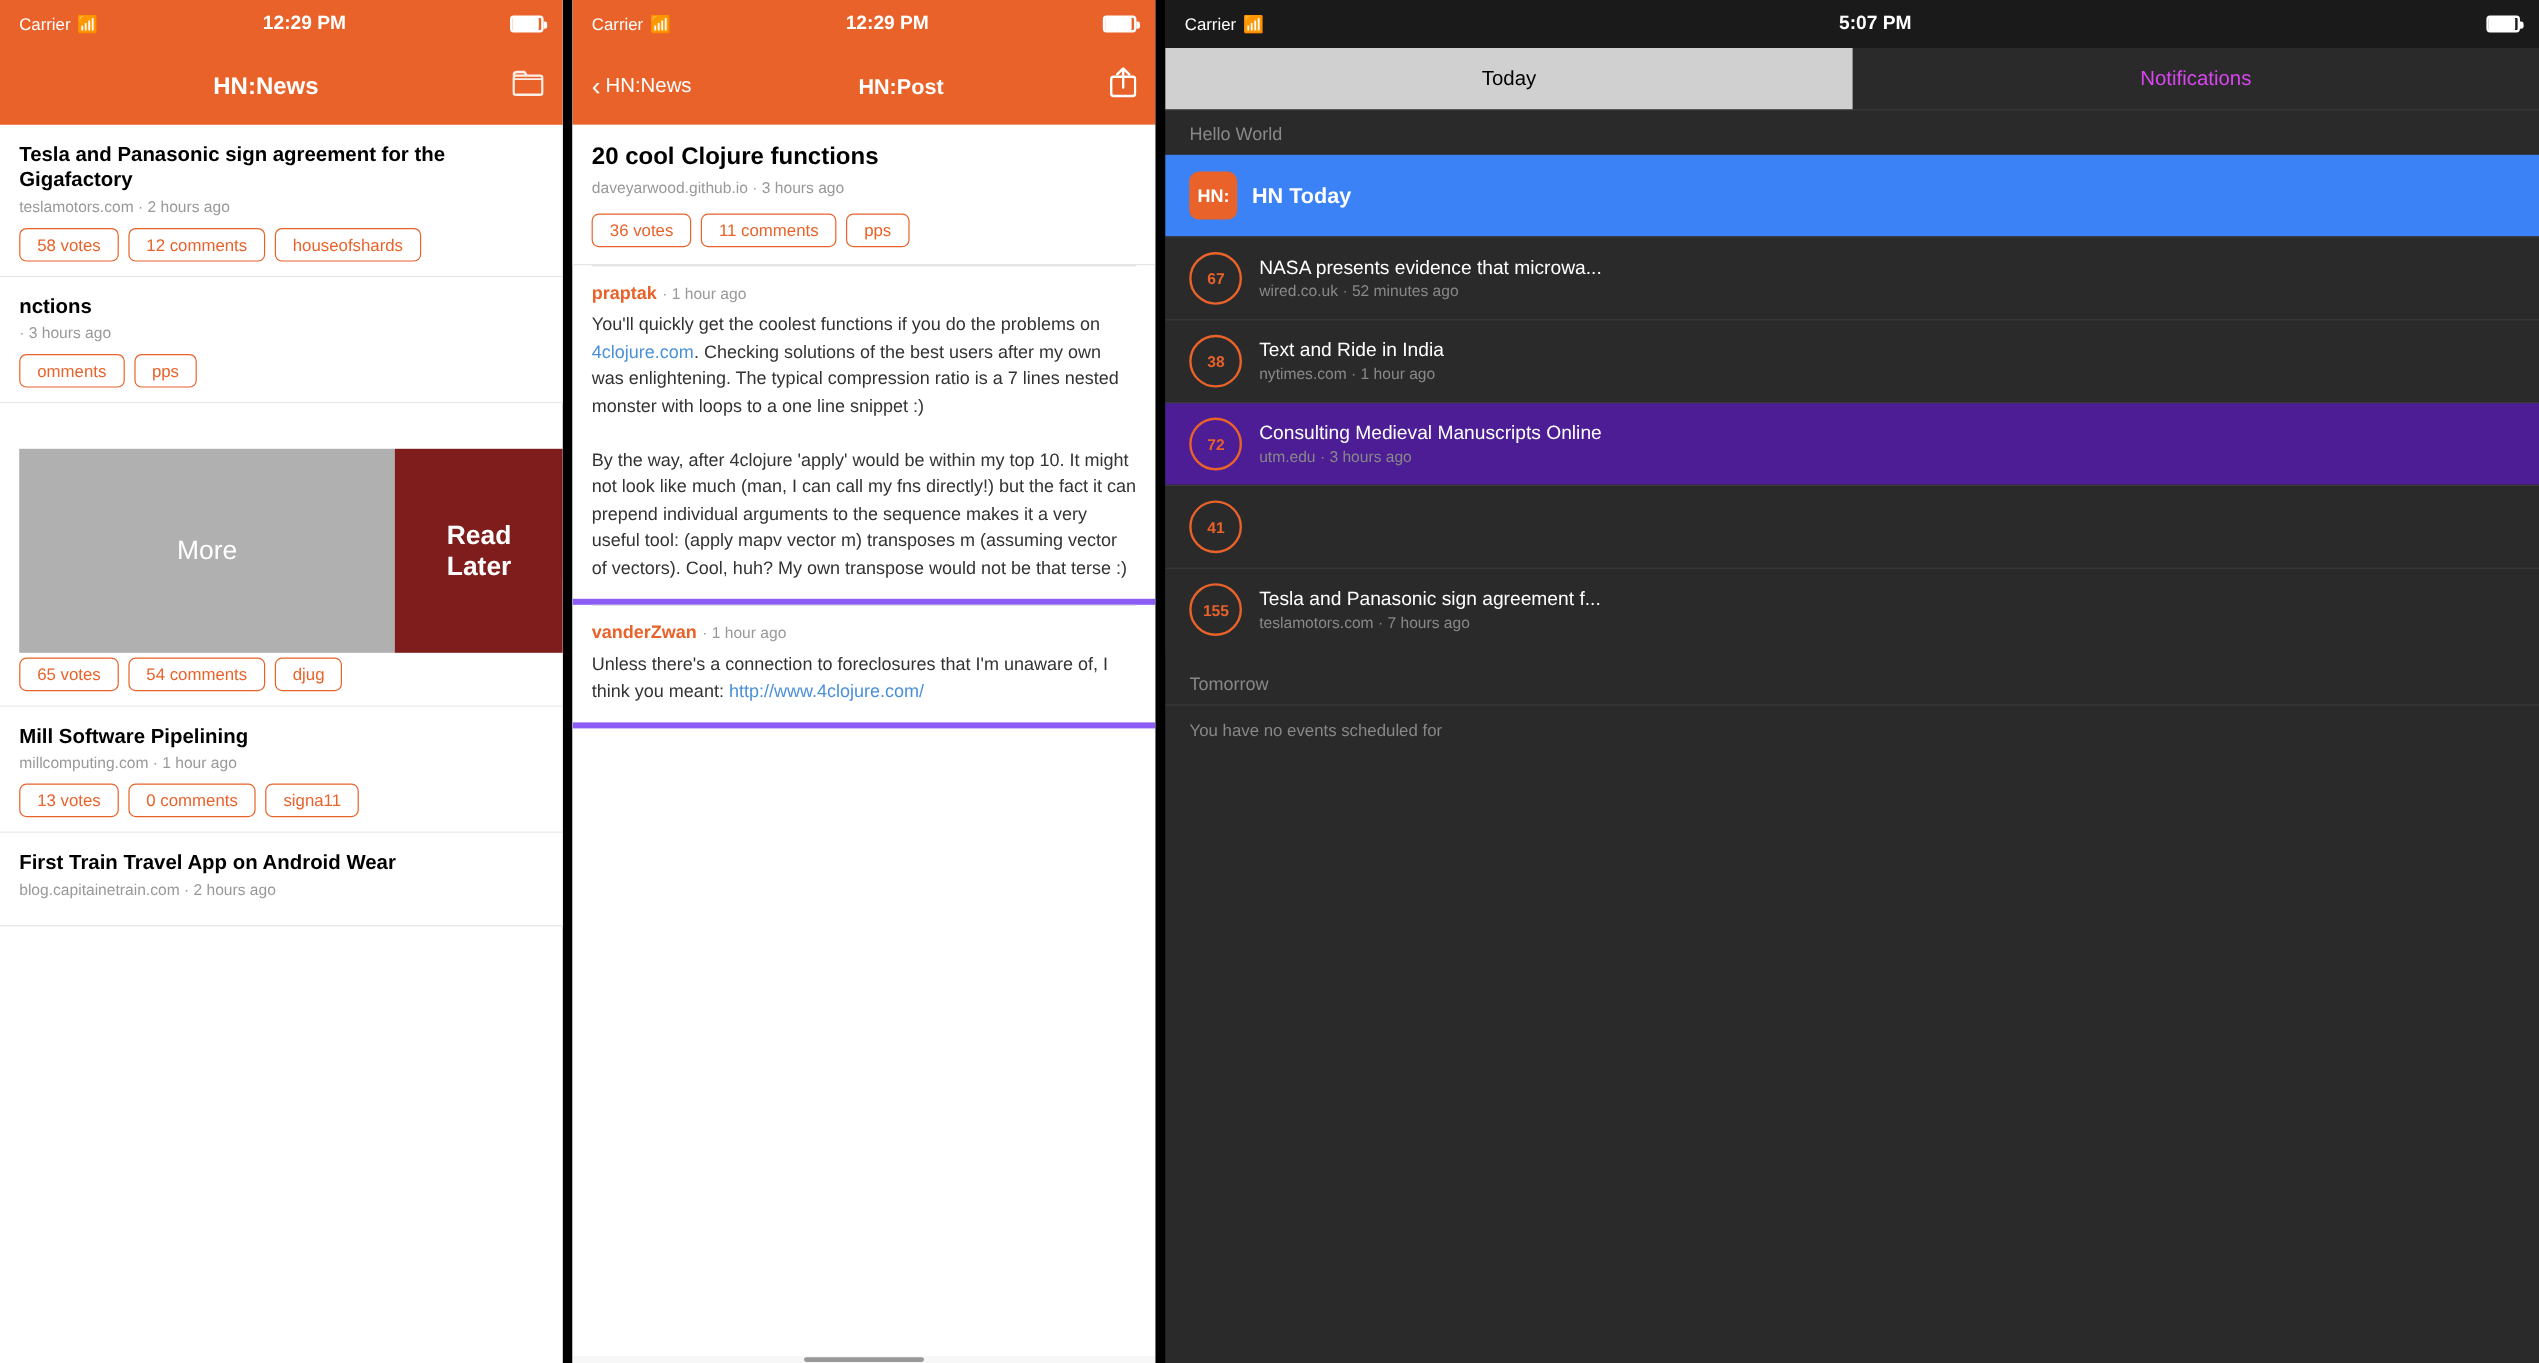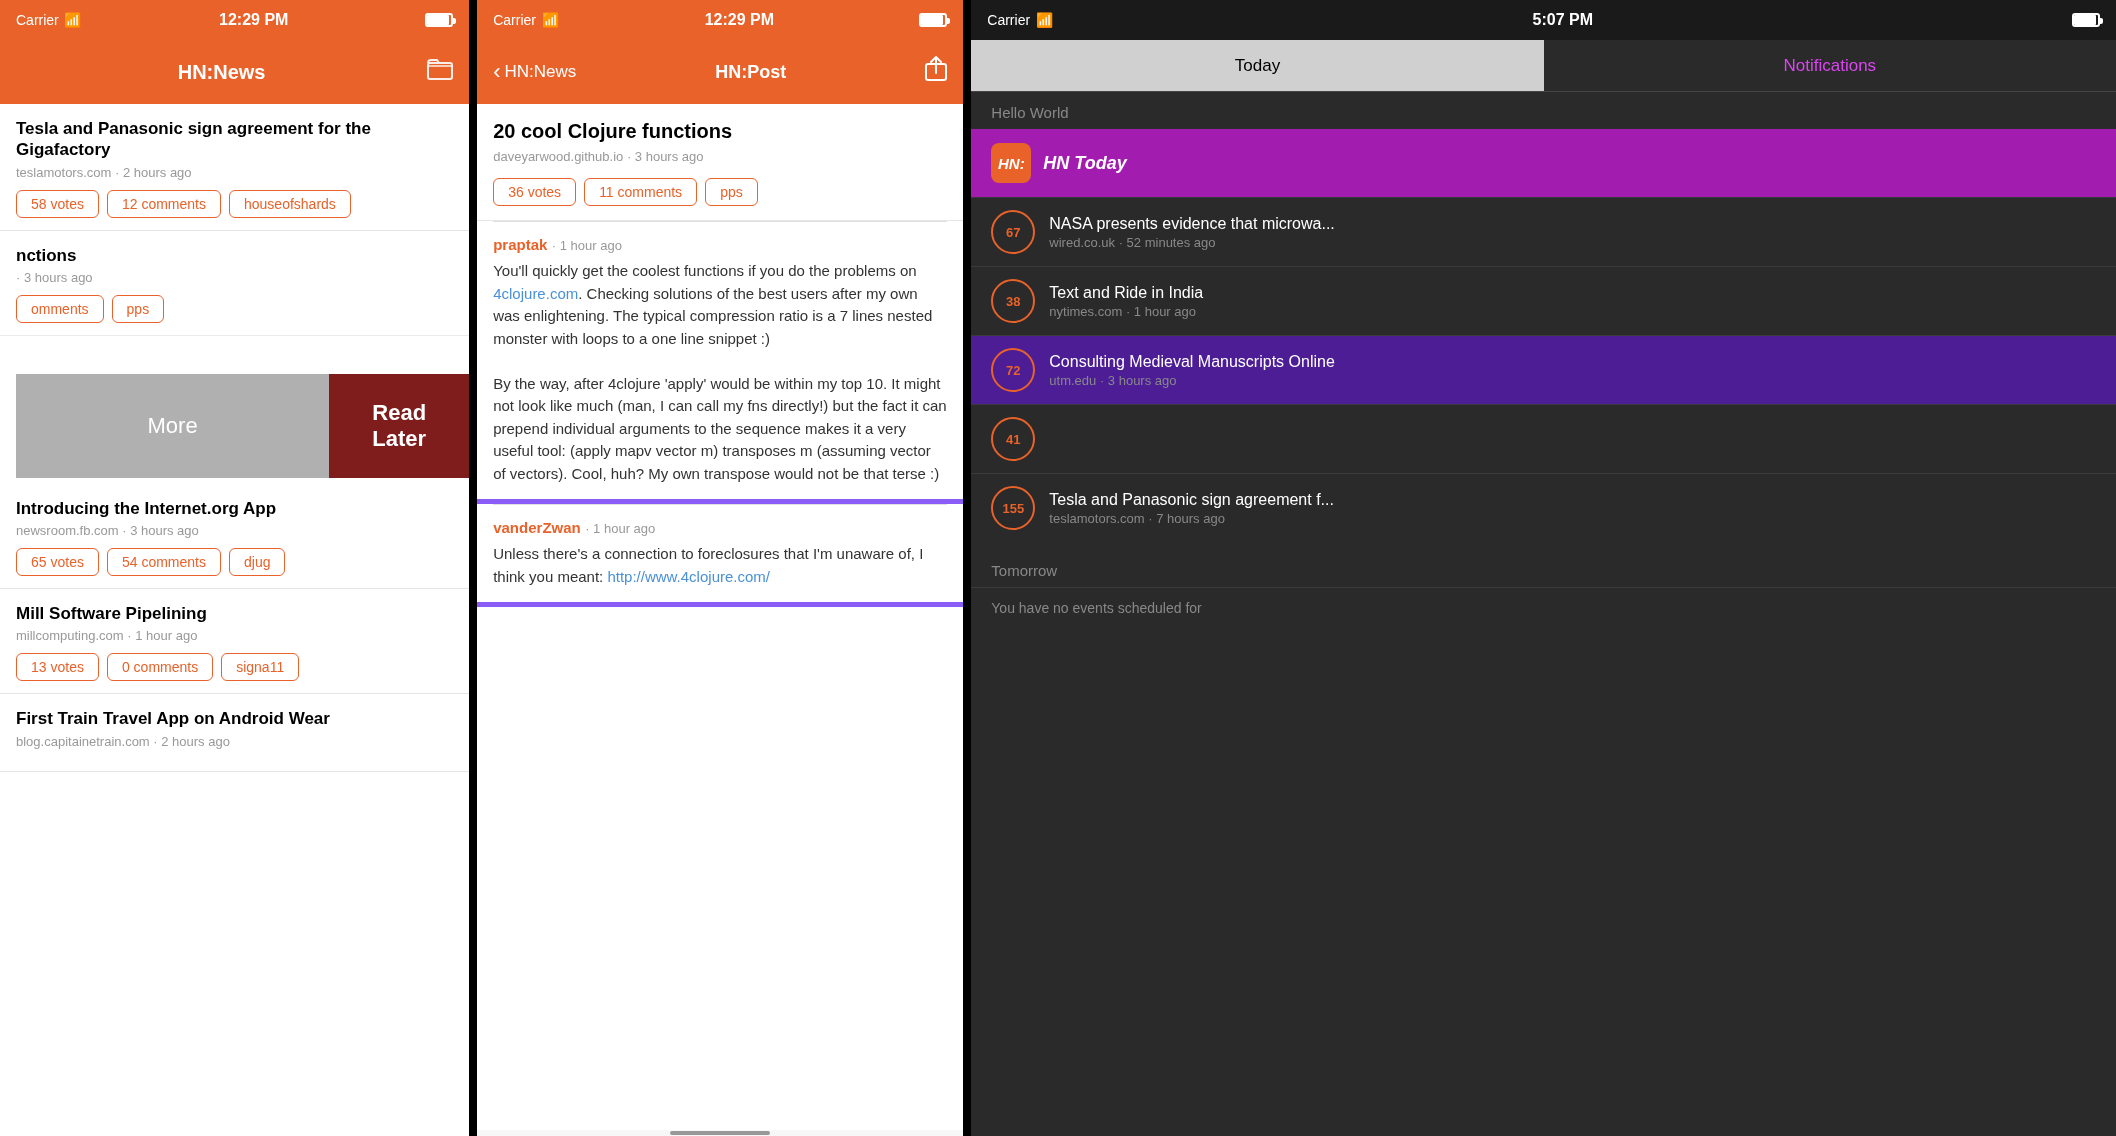--- a/index.html
+++ b/index.html
@@ -85,21 +85,21 @@
       background: #fff;
       cursor: pointer;
     }
 
     
     .swipe-overlay {
       position: absolute;
       top: 270px;
       left: 16px;
       right: 0;
-      height: 104px;
+      height: 170px;
       display: flex;
       z-index: 10;
     }
     .swipe-more {
       flex: 1;
       background: #b0b0b0;
       display: flex;
       align-items: center;
       justify-content: center;
       font-size: 22px;
@@ -226,22 +226,21 @@
       font-size: 15px;
       color: #888;
       font-weight: 400;
     }
 
     .hn-today-header {
       display: flex;
       align-items: center;
       padding: 14px 20px;
       gap: 12px;
-      background: #a21caf;
-      font-style: italic;
+      background: #3b82f6;
     }
     .hn-today-icon {
       width: 40px;
       height: 40px;
       background: #E8622A;
       border-radius: 8px;
       display: flex;
       align-items: center;
       justify-content: center;
       color: #fff;

